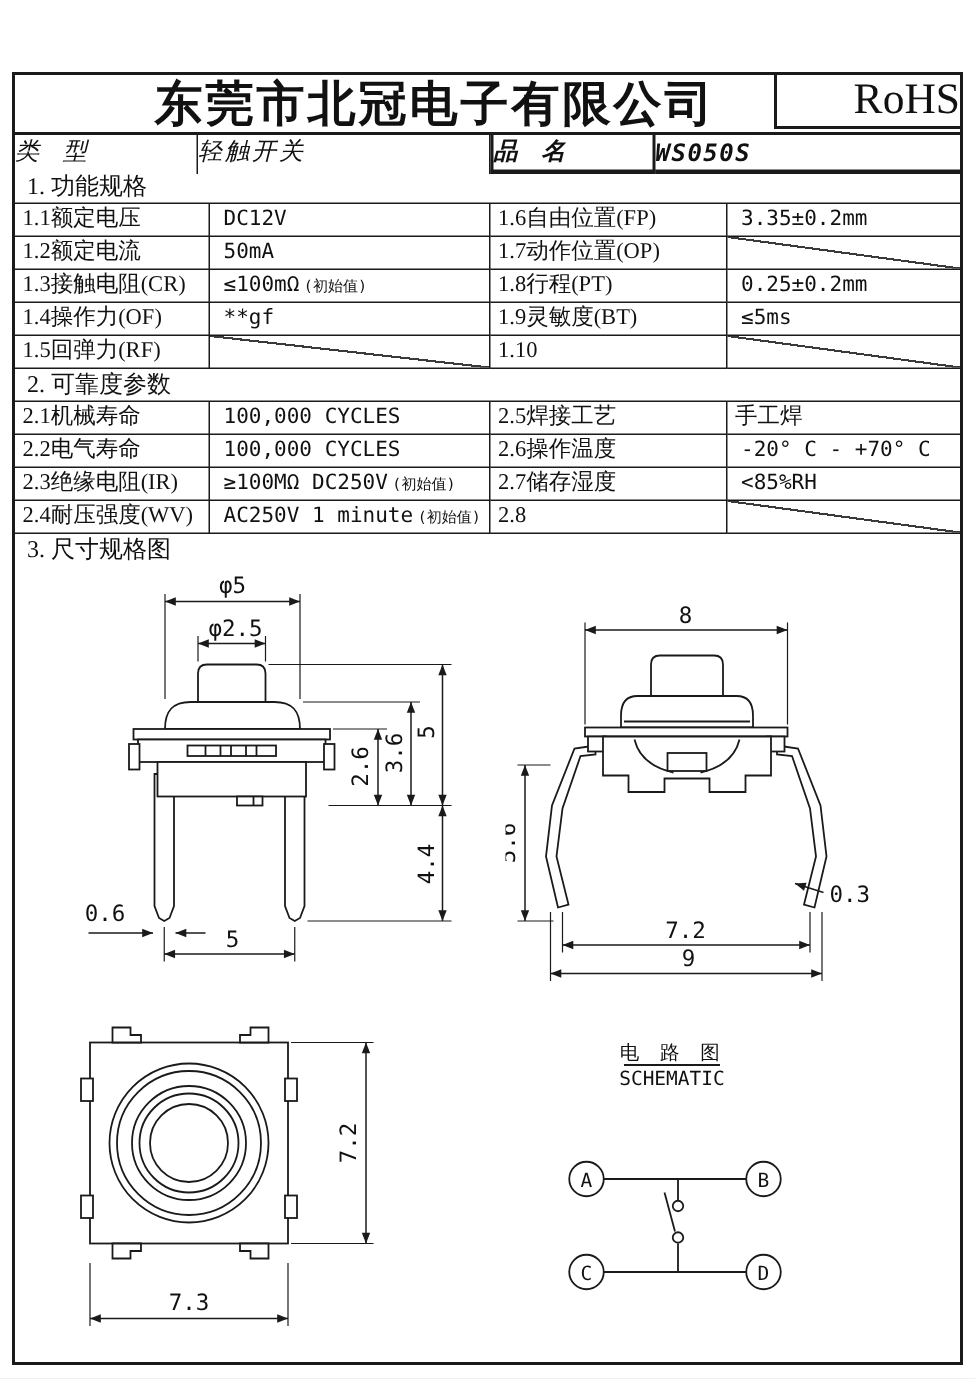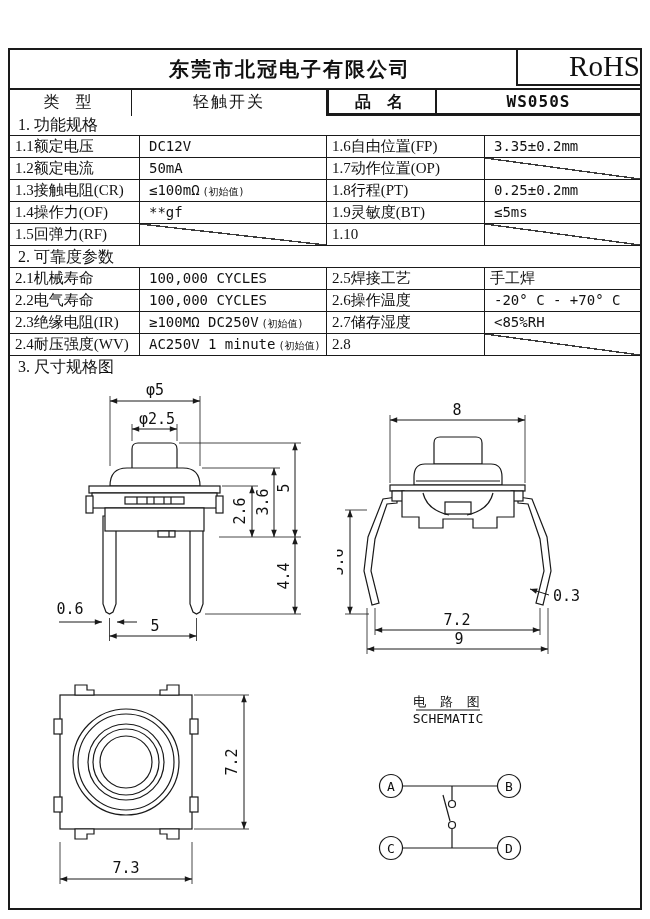--- a/index.html
+++ b/index.html
@@ -3,28 +3,28 @@
 <meta charset="utf-8">
 <style>
   html,body{margin:0;padding:0;background:#e8e8e8;}
   .page{position:relative;width:650px;height:919px;background:#ffffff;overflow:hidden;
         font-family:"Liberation Serif", serif;color:#111;}
   .doc{position:absolute;left:8px;top:48px;width:630px;height:858px;border:2px solid #1a1a1a;background:#fff;}
 
   
   .header-row{position:relative;height:38px;border-bottom:2px solid #1a1a1a;}
   .company{position:absolute;left:0;top:0;width:560px;height:28px;line-height:38px;text-align:center;
-           font-size:20px;font-weight:bold;letter-spacing:2px;}
+           font-size:32px;font-weight:bold;letter-spacing:2px;}
   .rohs-box{position:absolute;right:0;top:0;width:124px;height:36px;border-left:2px solid #1a1a1a;
             border-bottom:2px solid #1a1a1a;box-sizing:border-box;text-align:right;
             font-size:29px;line-height:33px;font-family:"Liberation Serif",serif;}
 
   
   .type-row{display:grid;grid-template-columns:122px 195px 110px 1fr;height:24px;}
-  .type-row > div{line-height:23px;font-size:16px;text-align:center;box-sizing:border-box;}
+  .type-row > div{line-height:23px;font-size:16px;box-sizing:border-box;font-style:italic;}
   .tc1{border-right:1px solid #1a1a1a;letter-spacing:6px;}
   .tc2{border-right:1px solid #1a1a1a;letter-spacing:2px;}
   .tc3{border-right:2px solid #1a1a1a;border-left:2px solid #1a1a1a;border-bottom:3px solid #1a1a1a;
        font-weight:bold;letter-spacing:6px;}
   .tc4{border-bottom:3px solid #1a1a1a;font-family:"DejaVu Sans Mono",monospace;font-weight:bold;
        font-size:15px;letter-spacing:1px;}
 
   
   .sec-title{height:22px;line-height:21px;font-size:16px;padding-left:8px;border-bottom:1px solid #1a1a1a;
              box-sizing:border-box;}

